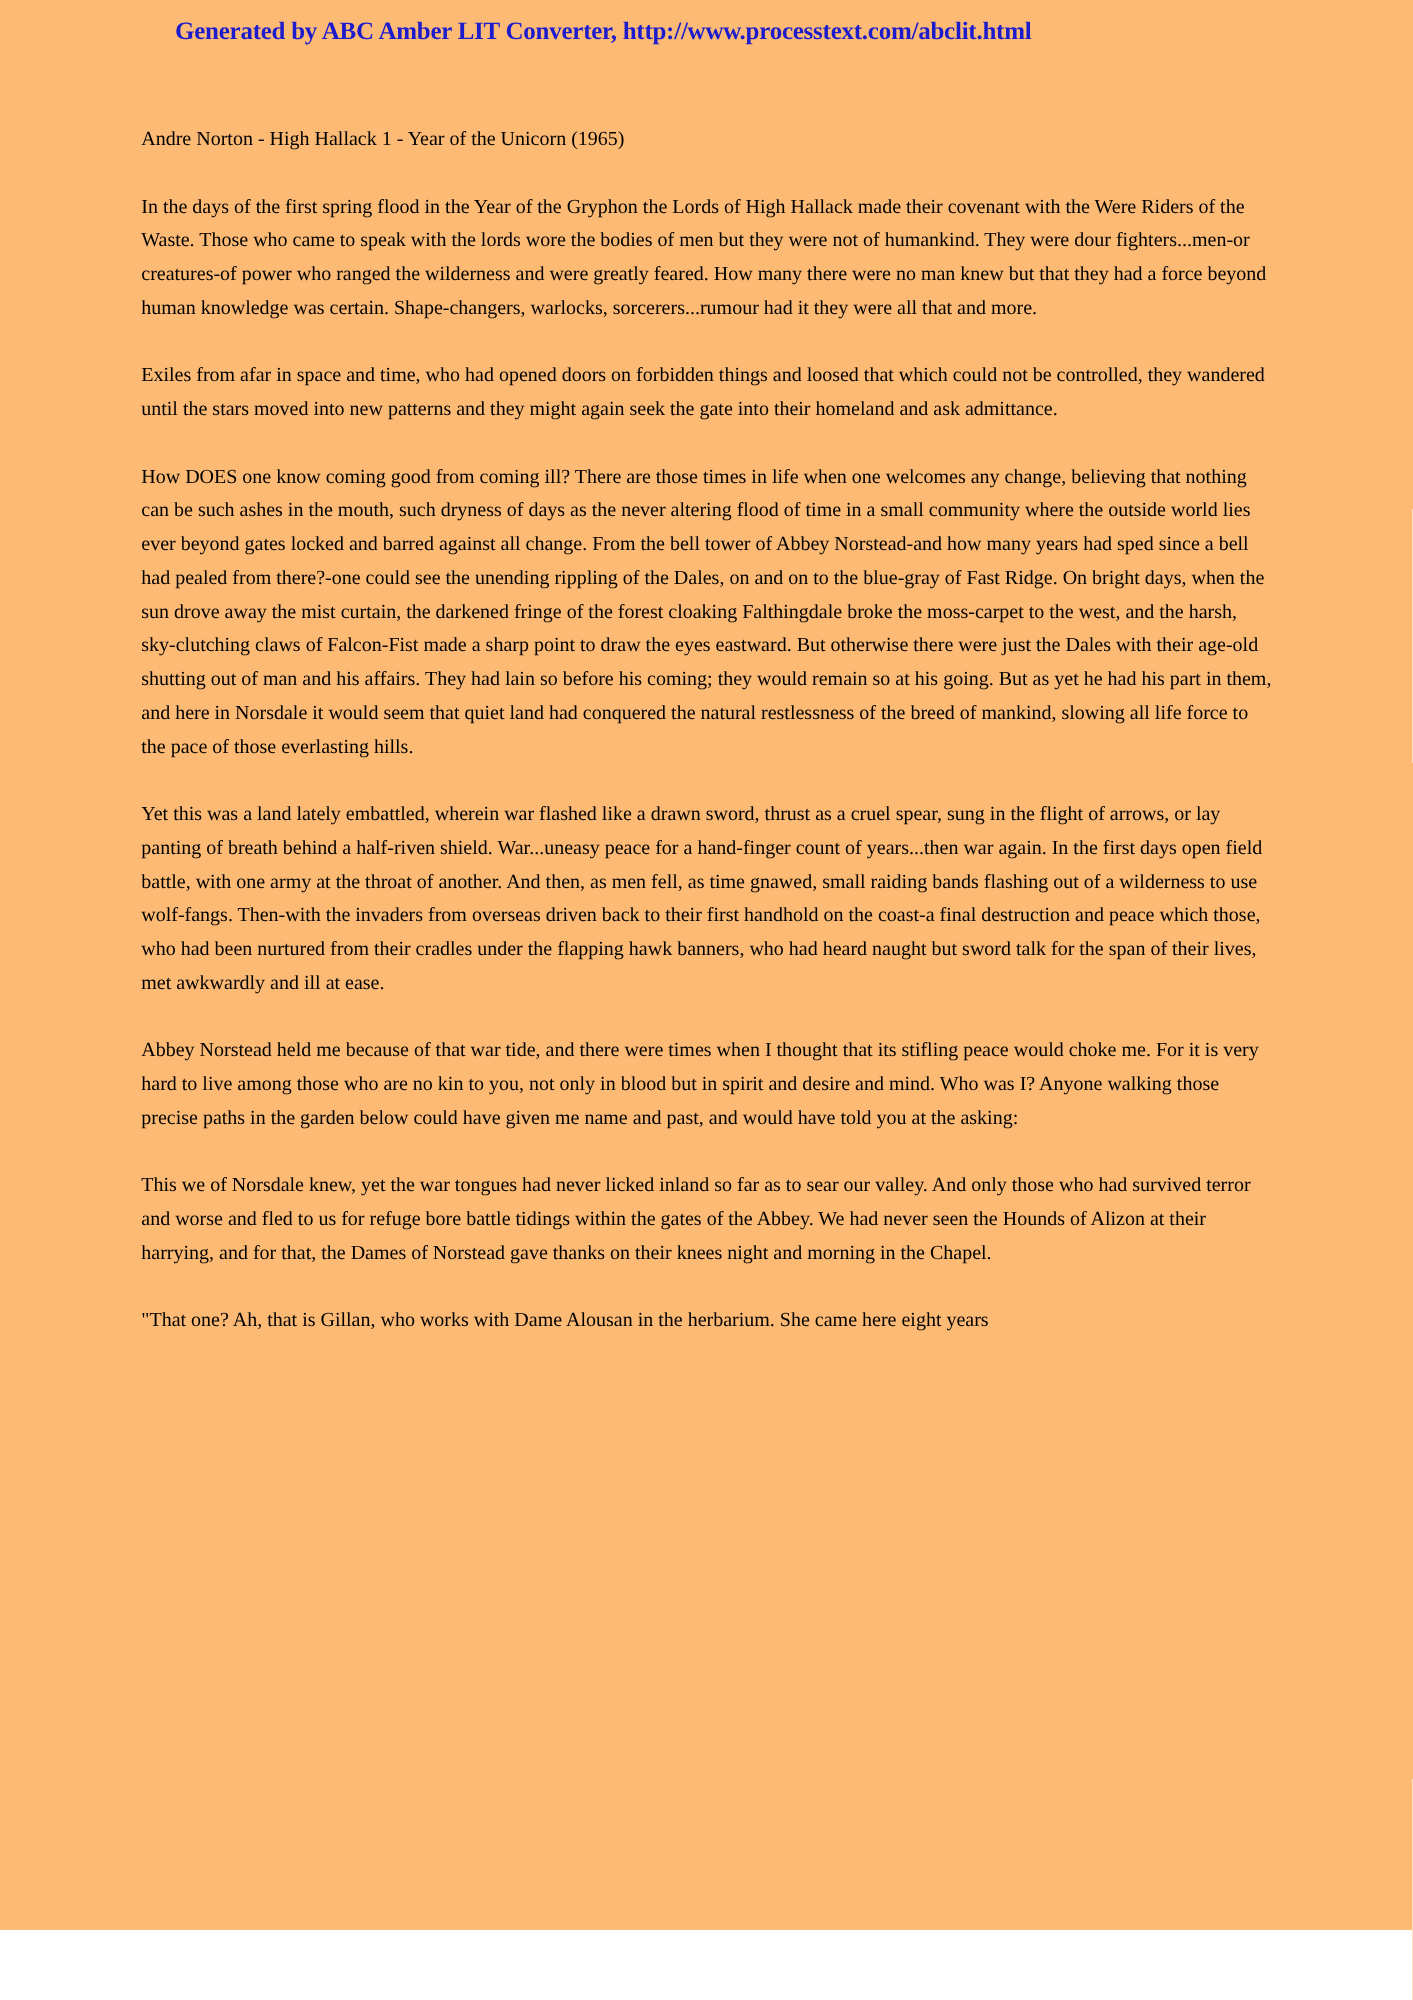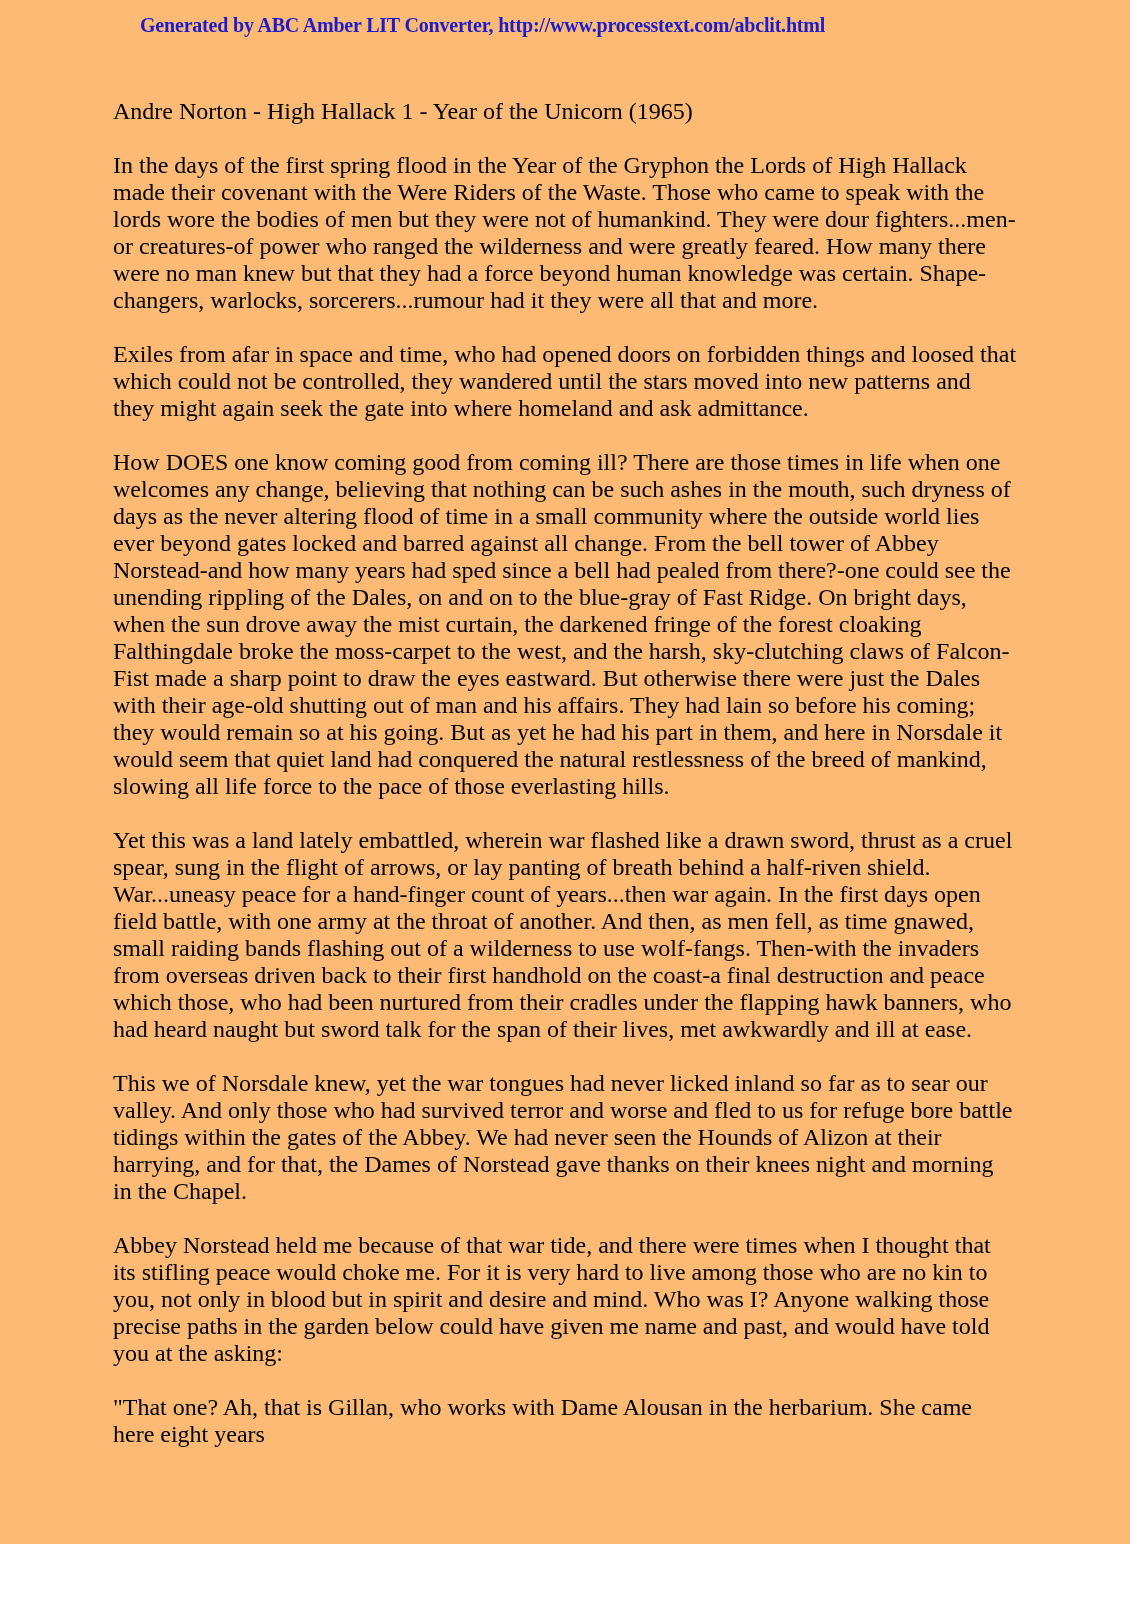--- a/index.html
+++ b/index.html
@@ -23,21 +23,21 @@
     line-height: 24px;
     font-weight: bold;
     letter-spacing: -0.2px;
     white-space: nowrap;
   }
   .content {
     position: absolute;
     top: 98px;
     left: 113px;
     width: 905px;
-    font-size: 24px;
+    font-size: 16px;
     line-height: 27px;
     color: #000000;
     text-align: left;
   }
   .content p {
     margin: 0 0 27px 0;
   }
   .content p.block-title {
     margin-bottom: 27px;
   }
@@ -48,28 +48,28 @@
 <div class="page">
 
   <div class="gen-header" style="color: rgb(28, 28, 205);">Generated by ABC Amber LIT Converter, http://www.processtext.com/abclit.html</div>
 
   <div class="content">
 
     <p class="block-title">Andre Norton - High Hallack 1 - Year of the Unicorn (1965)</p>
 
     <p>In the days of the first spring flood in the Year of the Gryphon the Lords of High Hallack made their covenant with the Were Riders of the Waste. Those who came to speak with the lords wore the bodies of men but they were not of humankind. They were dour fighters...men-or creatures-of power who ranged the wilderness and were greatly feared. How many there were no man knew but that they had a force beyond human knowledge was certain. Shape-changers, warlocks, sorcerers...rumour had it they were all that and more.</p>
 
-    <p>Exiles from afar in space and time, who had opened doors on forbidden things and loosed that which could not be controlled, they wandered until the stars moved into new patterns and they might again seek the gate into where homeland and ask admittance.</p>
+    <p>Exiles from afar in space and time, who had opened doors on forbidden things and loosed that which could not be controlled, they wandered until the stars moved into new patterns and they might again seek the gate into their homeland and ask admittance.</p>
 
 
 
     <p>How DOES one know coming good from coming ill? There are those times in life when one welcomes any change, believing that nothing can be such ashes in the mouth, such dryness of days as the never altering flood of time in a small community where the outside world lies ever beyond gates locked and barred against all change. From the bell tower of Abbey Norstead-and how many years had sped since a bell had pealed from there?-one could see the unending rippling of the Dales, on and on to the blue-gray of Fast Ridge. On bright days, when the sun drove away the mist curtain, the darkened fringe of the forest cloaking Falthingdale broke the moss-carpet to the west, and the harsh, sky-clutching claws of Falcon-Fist made a sharp point to draw the eyes eastward. But otherwise there were just the Dales with their age-old shutting out of man and his affairs. They had lain so before his coming; they would remain so at his going. But as yet he had his part in them, and here in Norsdale it would seem that quiet land had conquered the natural restlessness of the breed of mankind, slowing all life force to the pace of those everlasting hills.</p>
 
     <p>Yet this was a land lately embattled, wherein war flashed like a drawn sword, thrust as a cruel spear, sung in the flight of arrows, or lay panting of breath behind a half-riven shield. War...uneasy peace for a hand-finger count of years...then war again. In the first days open field battle, with one army at the throat of another. And then, as men fell, as time gnawed, small raiding bands flashing out of a wilderness to use wolf-fangs. Then-with the invaders from overseas driven back to their first handhold on the coast-a final destruction and peace which those, who had been nurtured from their cradles under the flapping hawk banners, who had heard naught but sword talk for the span of their lives, met awkwardly and ill at ease.</p>
 
+    <p>Abbey Norstead held me because of that war tide, and there were times when I thought that its stifling peace would choke me. For it is very hard to live among those who are no kin to you, not only in blood but in spirit and desire and mind. Who was I? Anyone walking those precise paths in the garden below could have given me name and past, and would have told you at the asking:</p>
+
     <p>This we of Norsdale knew, yet the war tongues had never licked inland so far as to sear our valley. And only those who had survived terror and worse and fled to us for refuge bore battle tidings within the gates of the Abbey. We had never seen the Hounds of Alizon at their harrying, and for that, the Dames of Norstead gave thanks on their knees night and morning in the Chapel.</p>
-
-    <p>Abbey Norstead held me because of that war tide, and there were times when I thought that its stifling peace would choke me. For it is very hard to live among those who are no kin to you, not only in blood but in spirit and desire and mind. Who was I? Anyone walking those precise paths in the garden below could have given me name and past, and would have told you at the asking:</p>
 
     <p>"That one? Ah, that is Gillan, who works with Dame Alousan in the herbarium. She came here eight years</p>
 
   </div>
 </div>
 
 </body></html>

